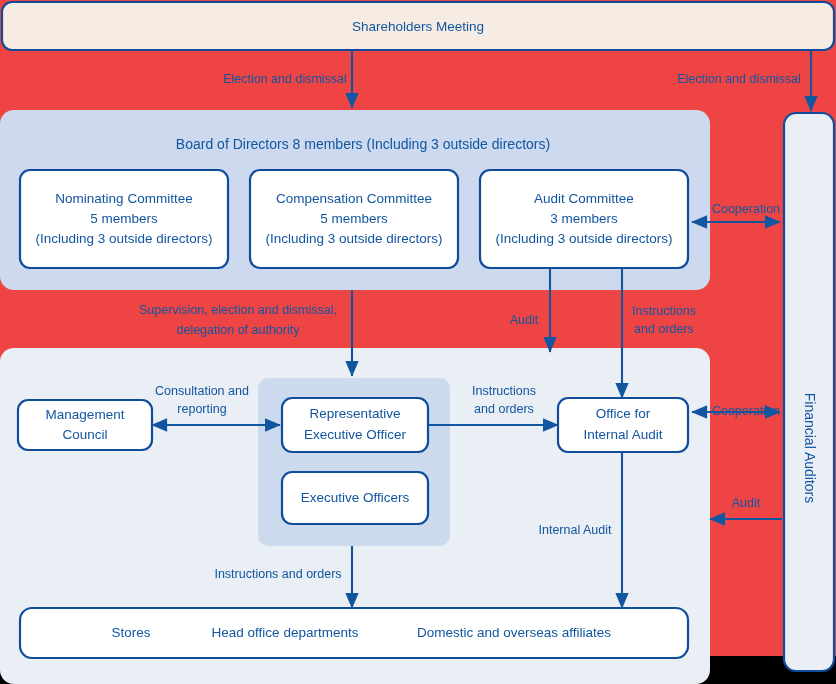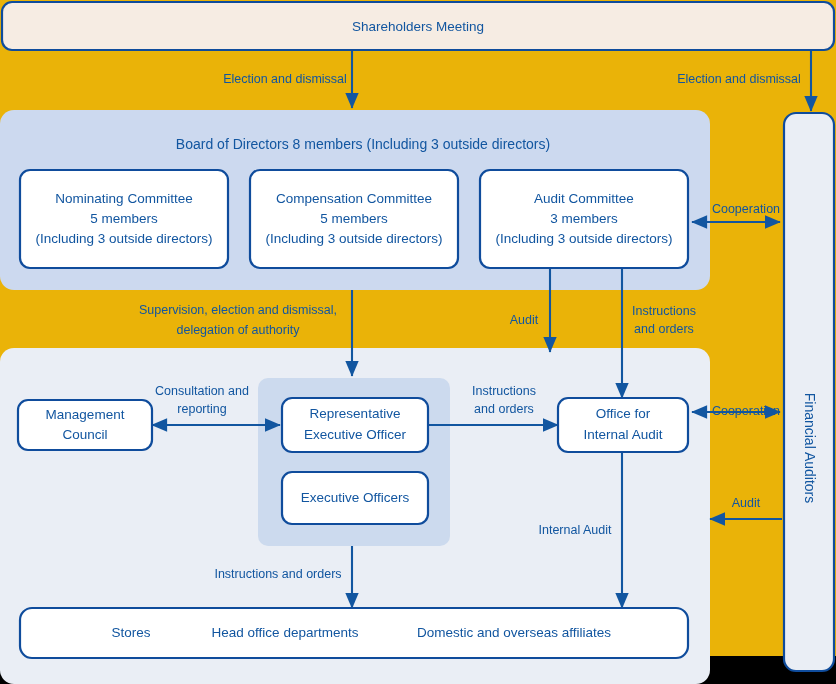--- a/index.html
+++ b/index.html
@@ -1,18 +1,18 @@
 <!DOCTYPE html>
 <html><head>
 <meta charset="utf-8">
 <style>
   html,body{margin:0;padding:0;background:#000;}
   body{width:836px;height:684px;overflow:hidden;
        font-family:"Liberation Sans","DejaVu Sans",sans-serif;}
-  #diagram{position:relative;width:836px;height:656px;background:#eab308;}
+  #diagram{position:relative;width:836px;height:656px;background:#ef4444;}
   svg{position:absolute;top:0;left:0;}
   .node-text{fill:#1256a0;font-family:"Liberation Sans","DejaVu Sans",sans-serif;
              font-size:13.5px;text-anchor:middle;dominant-baseline:middle;}
   .edge-label{fill:#1256a0;font-family:"Liberation Sans","DejaVu Sans",sans-serif;
               font-size:12.5px;text-anchor:middle;dominant-baseline:middle;}
   .panel-title{fill:#1256a0;font-family:"Liberation Sans","DejaVu Sans",sans-serif;
                font-size:14px;text-anchor:middle;dominant-baseline:middle;}
   .vert-text{fill:#1256a0;font-family:"Liberation Sans","DejaVu Sans",sans-serif;
              font-size:14px;text-anchor:middle;dominant-baseline:middle;}
   .box{fill:#ffffff;stroke:#0f4c9c;stroke-width:2.2;}

